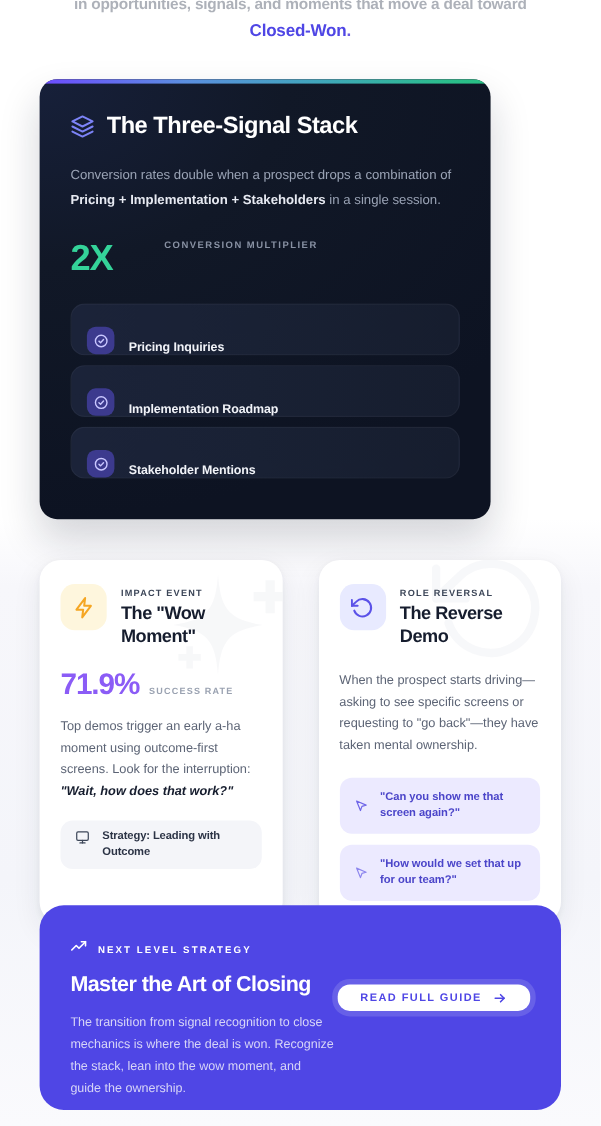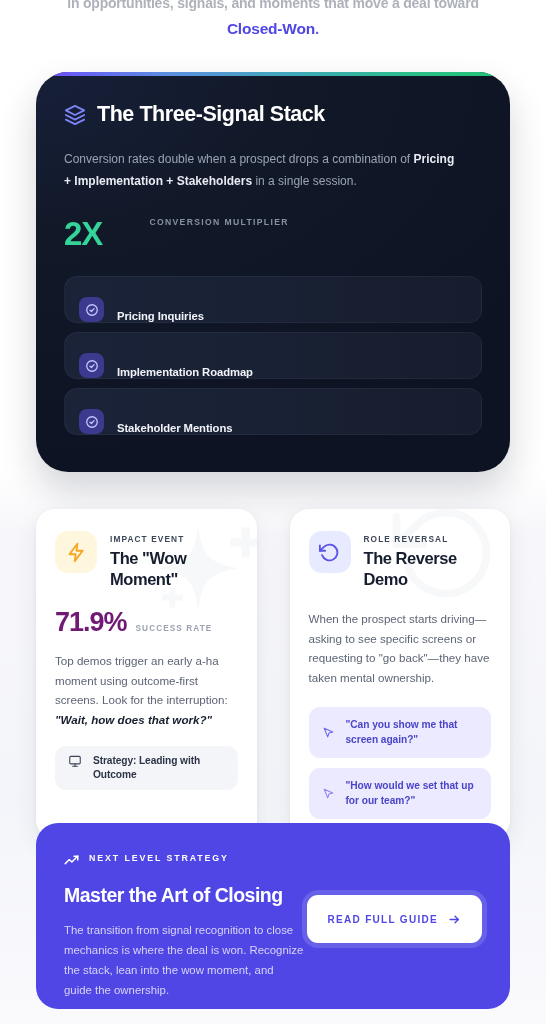--- a/index.html
+++ b/index.html
@@ -48,23 +48,23 @@
     font-size: 14px;
     opacity: .55;
   }
   .intro .period { color: #6b5ce0; font-weight: 700; }
 
   
   .hero {
     position: absolute;
     left: 36px;
     top: 72px;
-    width: 474px;
+    width: 410px;
     height: 400px;
-    border-radius: 32px;
+    border-radius: 16px;
     background:
       radial-gradient(130% 100% at 0% 0%, #17203a 0%, #111827 42%, #0d1322 100%);
     box-shadow: 0 18px 36px rgba(15,23,42,.18);
     overflow: hidden;
   }
   .hero-accent {
     position: absolute;
     left: 0; top: 0;
     width: 474px; height: 4px;
     background: linear-gradient(90deg, #6d4aff 0%, #5b8fe0 28%, #3fa8b9 55%, #2bbd8c 78%, #22c573 100%);
@@ -211,21 +211,21 @@
     margin-top: 19px;
     display: flex;
     align-items: baseline;
     gap: 9px;
     position: relative;
     z-index: 2;
   }
   .stat-value {
     font-size: 27px;
     font-weight: 800;
-    color: #701a75;
+    color: #8b5cf6;
     letter-spacing: -1px;
     line-height: 1;
   }
   .stat-label {
     font-size: 8.2px;
     font-weight: 700;
     letter-spacing: 1.1px;
     color: #9aa2b1;
   }
 
@@ -291,21 +291,21 @@
     top: 823px;
     width: 474px;
     height: 186px;
     border-radius: 22px;
     background: #4f46e5;
     padding: 30px 28px;
     overflow: hidden;
   }
   .cta-eyebrow {
     display: flex;
-    align-items: flex-start;
+    align-items: flex-end;
     gap: 10px;
   }
   .cta-eyebrow svg { width: 15px; height: 15px; display: block; }
   .cta-eyebrow span {
     font-size: 8.8px;
     font-weight: 800;
     letter-spacing: 1.9px;
     color: #ffffff;
   }
   .cta-title {
@@ -322,21 +322,21 @@
     color: #d7d5f7;
     max-width: 240px;
   }
   .cta-btn {
     position: absolute;
     right: 28px;
     top: 72px;
     background: #ffffff;
     border: none;
     border-radius: 11px;
-    height: 48px;
+    height: 24px;
     padding: 0 21px;
     display: flex;
     align-items: center;
     gap: 10px;
     cursor: pointer;
     box-shadow: 0 0 0 5px rgba(255,255,255,.14);
   }
   .cta-btn span {
     font-size: 10px;
     font-weight: 800;

